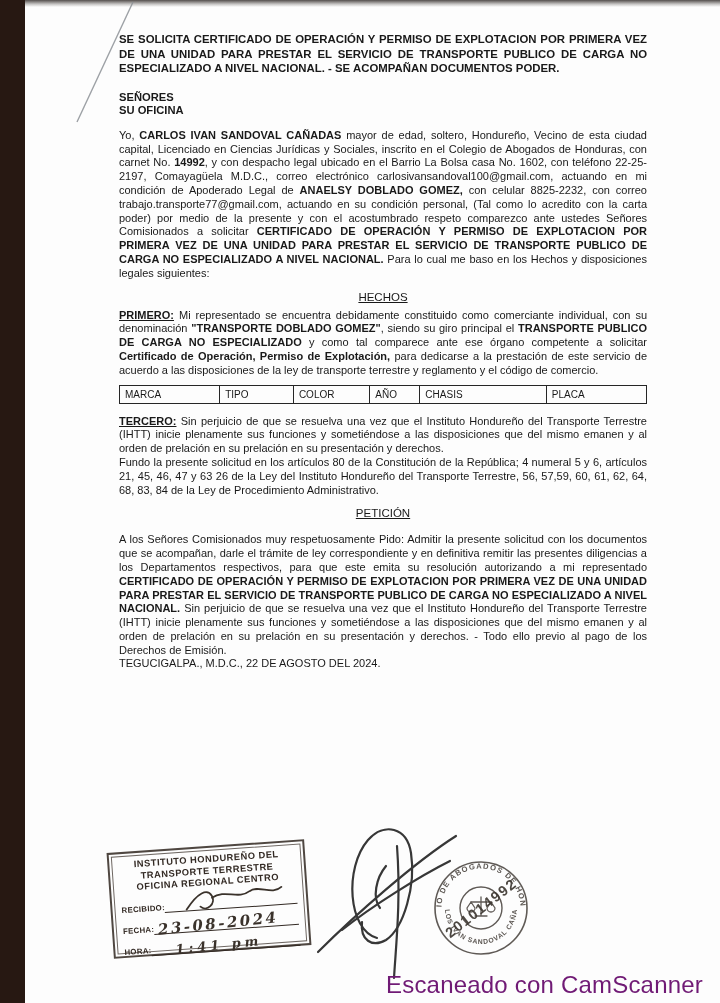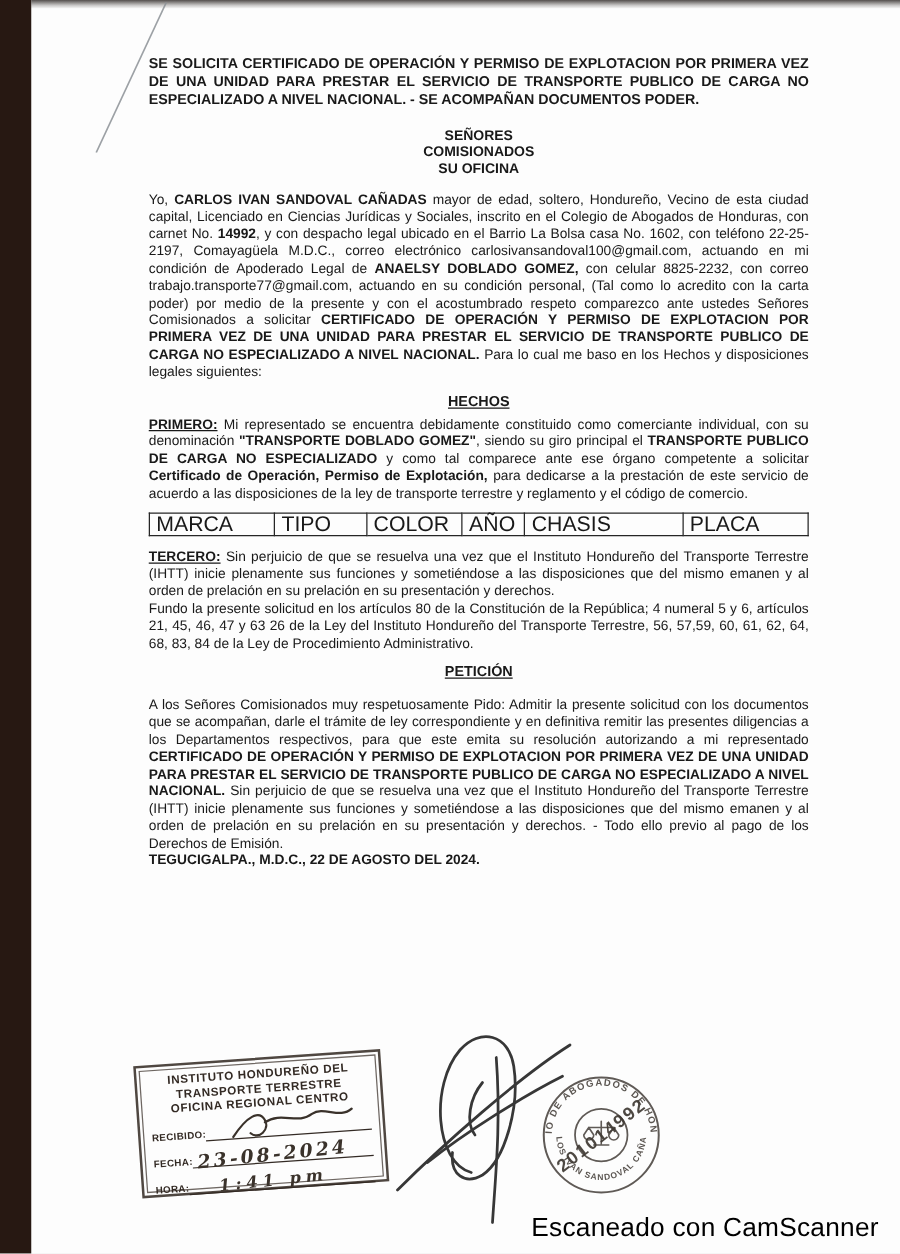--- a/index.html
+++ b/index.html
@@ -2,74 +2,73 @@
 <html><head>
 <meta charset="utf-8">
 <style>
   html,body{margin:0;padding:0;background:#e9e9e9;}
   .page{position:relative;width:720px;height:1003px;background:#fdfdfd;overflow:hidden;
         font-family:"Liberation Sans",sans-serif;color:#1a1a1a;}
   .edge-left{position:absolute;left:0;top:0;width:25px;height:1003px;background:#271812;}
   .edge-top{position:absolute;left:25px;right:0;top:0;height:7px;
             background:linear-gradient(to bottom,rgba(42,36,33,.8),rgba(42,36,33,.25) 60%,transparent);}
   .fold-svg{position:absolute;left:0;top:0;pointer-events:none;}
-  .content{position:absolute;left:119px;top:44px;width:528px;font-size:11px;line-height:13.8px;
+  .content{position:absolute;left:119px;top:32px;width:528px;font-size:11px;line-height:13.8px;
            text-align:justify;color:#191919;}
   .content p{margin:0;}
   .b{font-weight:bold;}
   .u{text-decoration:underline;margin-top:44px;}
   .subject{font-weight:bold;font-size:11.4px;line-height:14.6px;}
-  .addressee{margin-top:15px !important;font-weight:bold;text-align:center;line-height:13px;font-size:11.2px;}
+  .addressee{margin-top:15px !important;font-weight:bold;text-align:left;line-height:13px;font-size:11.2px;}
   .addressee div{white-space:nowrap;}
   .intro{margin-top:12px !important;}
-  .center-h{margin-top:9px !important;text-align:center;font-weight:bold;text-decoration:underline;
+  .center-h{margin-top:9px !important;text-align:center;font-weight:normal;text-decoration:underline;
             font-size:11.5px;line-height:14px;}
   .primero{margin-top:5px !important;}
-  .veh-table{width:100%;border-collapse:collapse;margin-top:7px;font-size:17px;}
+  .veh-table{width:100%;border-collapse:collapse;margin-top:7px;font-size:10px;}
   .veh-table th,.veh-table td{border:1.6px solid #262626;padding:1px 5px;text-align:left;
             font-weight:normal;white-space:nowrap;line-height:15px;}
   .tercero{margin-top:11px !important;}
   .fund-h{margin-top:12px !important;}
   .peticion-p{margin-top:13px !important;}
-  .dateline{font-weight:bold;text-align:left;}
+  .dateline{font-weight:normal;text-align:left;}
   
   .office-stamp{position:absolute;left:110px;top:846px;width:198px;height:106px;
      border:2px solid rgba(48,39,32,.85);transform:rotate(-4deg);box-sizing:border-box;}
   .office-stamp::before{content:"";position:absolute;inset:2px;border:1px solid rgba(48,39,32,.7);}
   .stamp-title{margin-top:6px;font-size:9.3px;font-weight:bold;text-align:center;
      letter-spacing:.5px;line-height:11.5px;color:#332a24;}
   .stamp-row{display:flex;align-items:flex-end;margin:0 9px;height:21px;}
   .stamp-label{font-size:7.8px;font-weight:bold;letter-spacing:.3px;color:#332a24;padding-bottom:1px;}
   .stamp-line{flex:1;border-bottom:1.6px solid #332a24;position:relative;height:100%;}
   .hw{position:absolute;font-family:"DejaVu Serif",serif;font-style:italic;font-weight:bold;
       color:#3a322b;white-space:nowrap;}
   .hw-fecha{font-size:15px;left:4px;bottom:-3px;letter-spacing:2.5px;transform:rotate(-2deg);}
   .hw-hora{font-size:13px;left:24px;bottom:-2px;letter-spacing:4px;transform:rotate(-2deg);}
   .sig-svg,.seal-svg{position:absolute;overflow:visible;pointer-events:none;}
-  .scan-credit{position:absolute;right:17px;top:971px;font-size:21px;color:#000000;
+  .scan-credit{position:absolute;right:17px;top:971px;font-size:24px;color:#701a75;
       letter-spacing:.2px;font-family:"Liberation Sans",sans-serif;}
 </style>
 </head>
 <body>
 
 <div class="page">
 
   <div class="edge-left"></div>
   <div class="edge-top"></div>
   <svg class="fold-svg" width="200" height="140">
     <line x1="133" y1="2" x2="77" y2="122" stroke="#8c9196" stroke-width="1.4" opacity="0.85"></line>
   </svg>
 
   <div class="content">
 
     <p class="subject">SE SOLICITA CERTIFICADO DE OPERACIÓN Y PERMISO DE EXPLOTACION POR PRIMERA VEZ DE UNA UNIDAD PARA PRESTAR EL SERVICIO DE TRANSPORTE PUBLICO DE CARGA NO ESPECIALIZADO A NIVEL NACIONAL. - SE ACOMPAÑAN DOCUMENTOS PODER.</p>
 
     <div class="addressee">
       <div>SEÑORES</div>
-      <div>COMISIONADOS</div>
       <div>SU OFICINA</div>
     </div>
 
     <p class="intro"><span>Yo, </span><span class="b">CARLOS IVAN SANDOVAL CAÑADAS</span><span> mayor de edad, soltero, Hondureño, Vecino de esta ciudad capital, Licenciado en Ciencias Jurídicas y Sociales, inscrito en el Colegio de Abogados de Honduras, con carnet No. </span><span class="b">14992</span><span>, y con despacho legal ubicado en el Barrio La Bolsa casa No. 1602, con teléfono 22-25-2197, Comayagüela M.D.C., correo electrónico carlosivansandoval100@gmail.com, actuando en mi condición de Apoderado Legal de </span><span class="b">ANAELSY DOBLADO GOMEZ,</span><span> con celular 8825-2232, con correo trabajo.transporte77@gmail.com, actuando en su condición personal, (Tal como lo acredito con la carta poder) por medio de la presente y con el acostumbrado respeto comparezco ante ustedes Señores Comisionados a solicitar </span><span class="b">CERTIFICADO DE OPERACIÓN Y PERMISO DE EXPLOTACION POR PRIMERA VEZ DE UNA UNIDAD PARA PRESTAR EL SERVICIO DE TRANSPORTE PUBLICO DE CARGA NO ESPECIALIZADO A NIVEL NACIONAL.</span><span> Para lo cual me baso en los Hechos y disposiciones legales siguientes:</span></p>
 
     <p class="center-h">HECHOS</p>
 
     <p class="primero"><span class="b u">PRIMERO:</span><span> Mi representado se encuentra debidamente constituido como comerciante individual, con su denominación </span><span class="b">"TRANSPORTE DOBLADO GOMEZ"</span><span>, siendo su giro principal el </span><span class="b">TRANSPORTE PUBLICO DE CARGA NO ESPECIALIZADO</span><span> y como tal comparece ante ese órgano competente a solicitar </span><span class="b">Certificado de Operación, Permiso de Explotación,</span><span> para dedicarse a la prestación de este servicio de acuerdo a las disposiciones de la ley de transporte terrestre y reglamento y el código de comercio.</span></p>
 
     <table class="veh-table">

